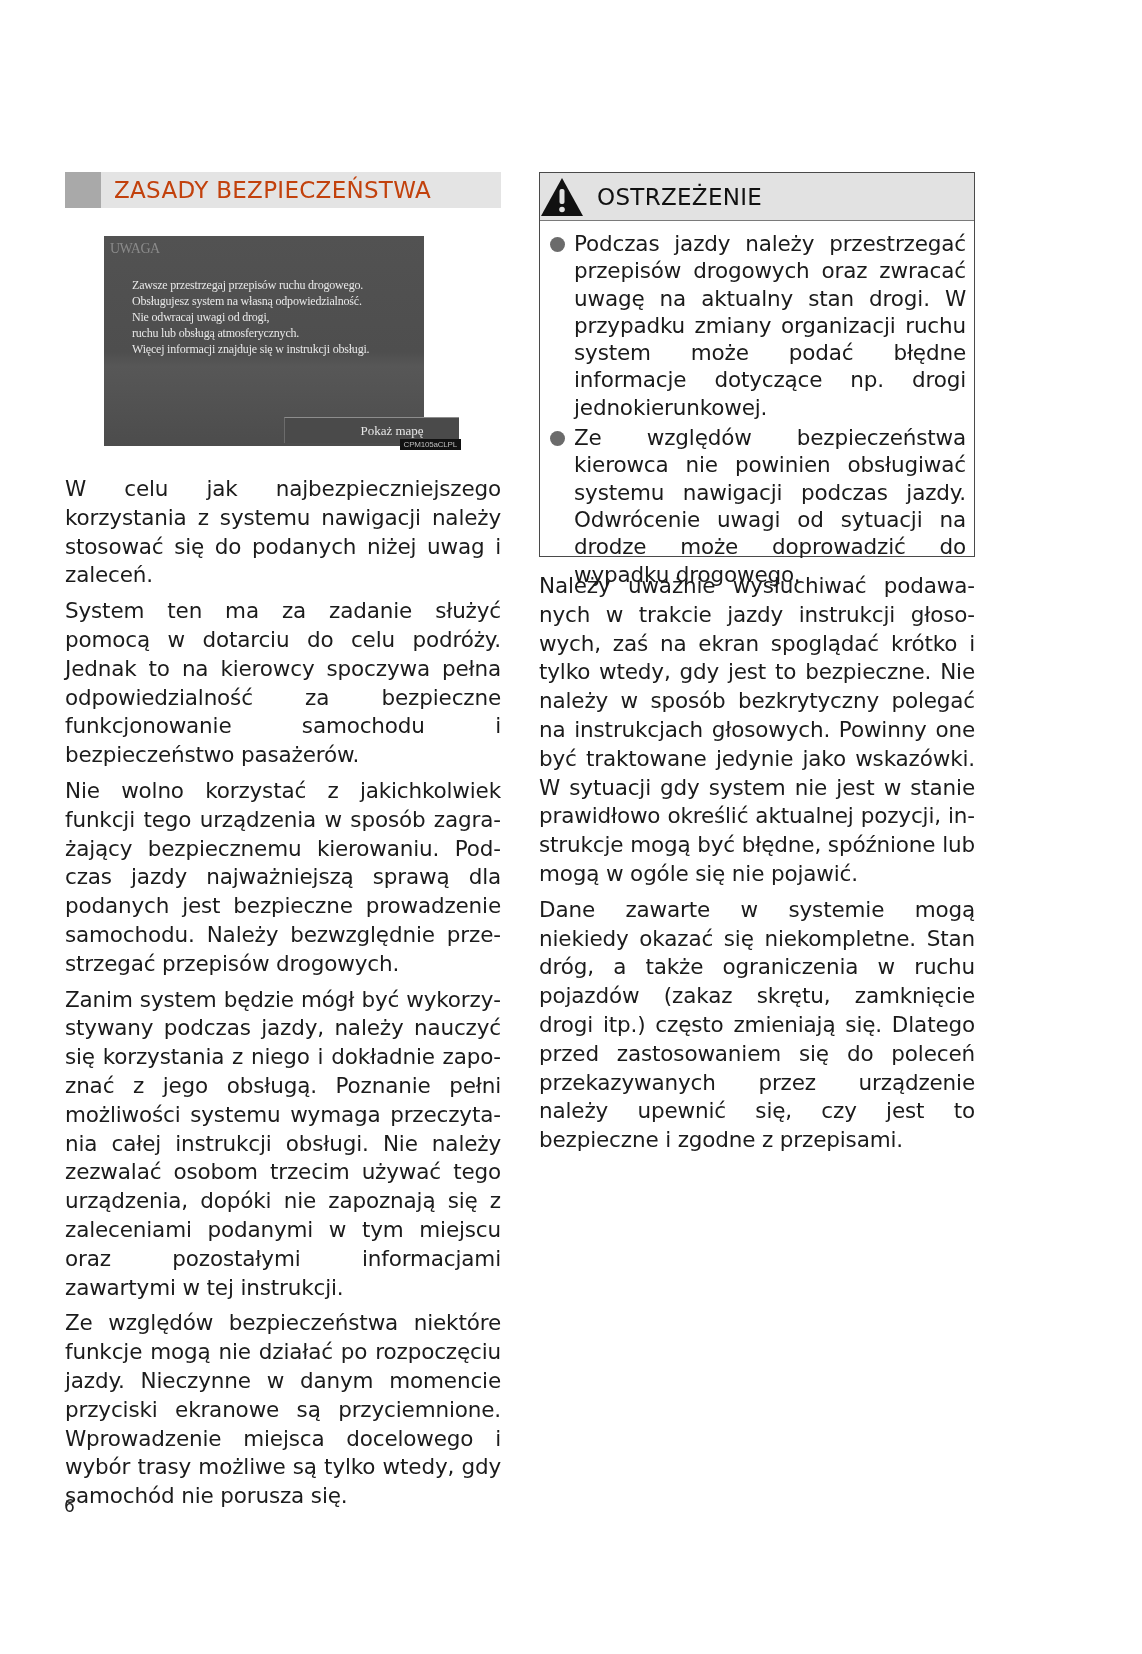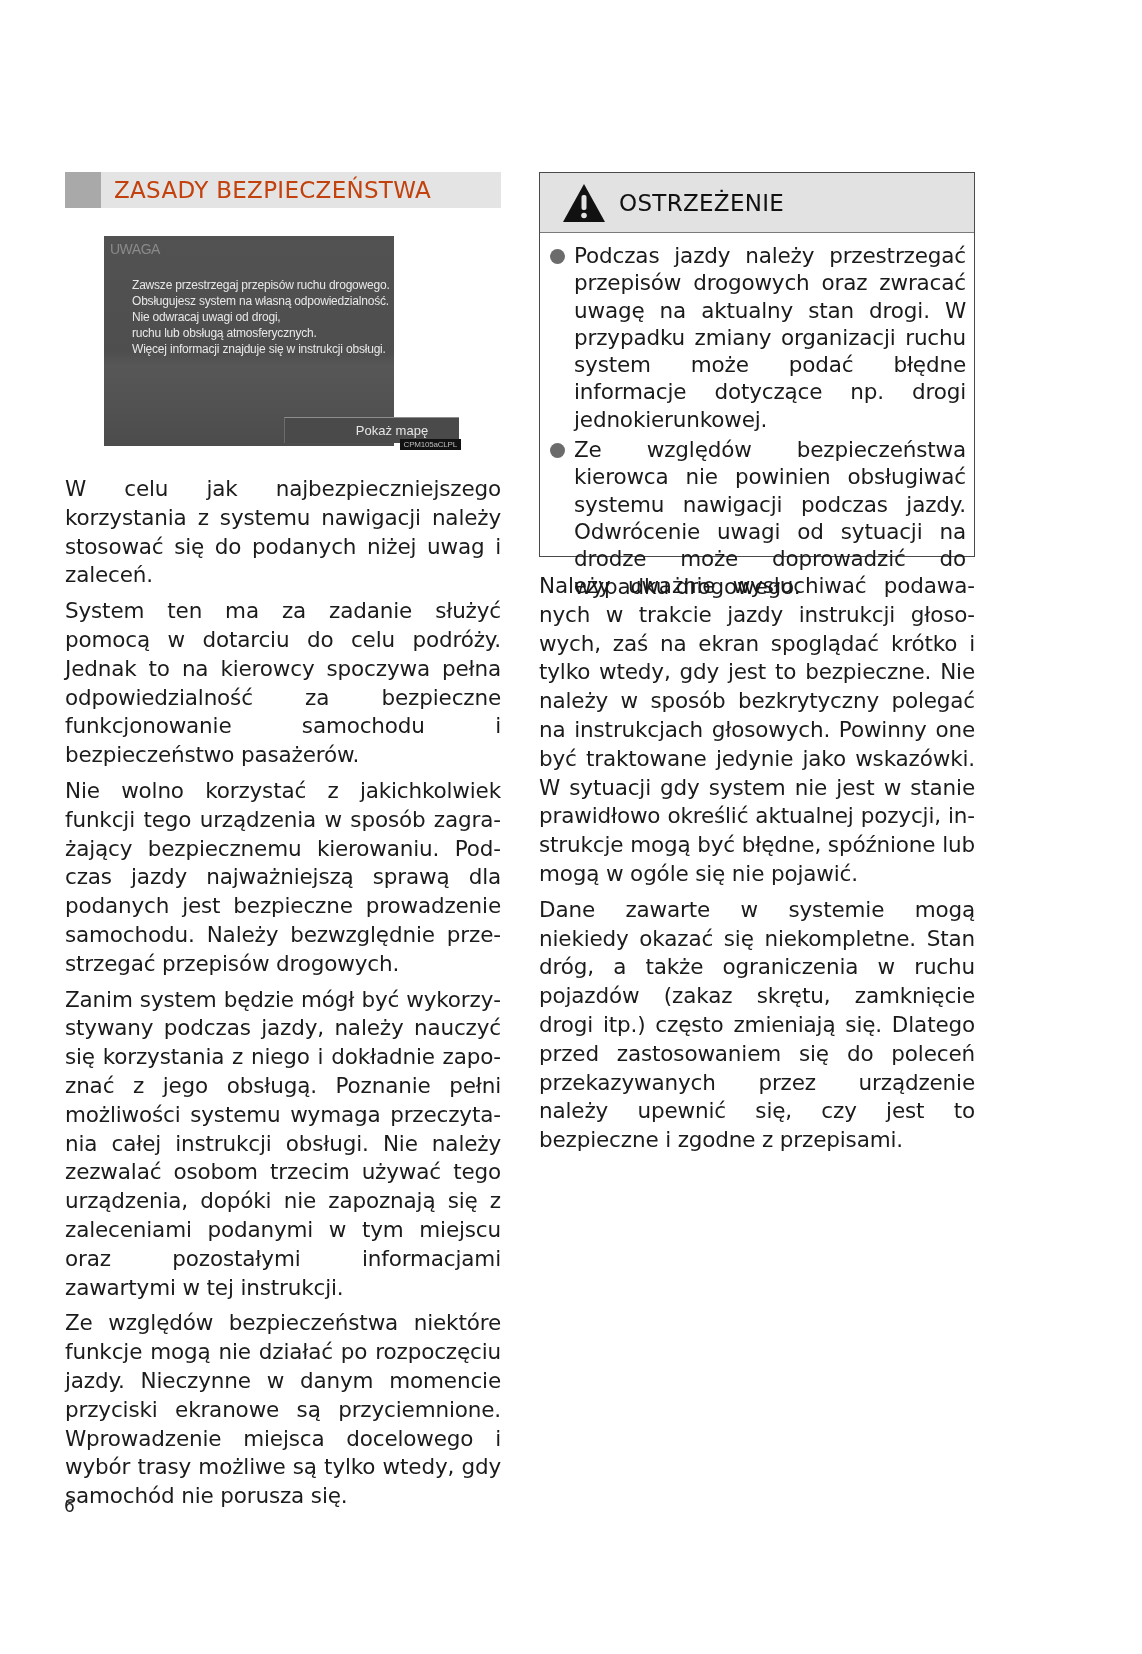--- a/index.html
+++ b/index.html
@@ -31,26 +31,26 @@
       line-height: 36px;
     }
 
     .screen-figure {
       position: relative;
       margin: 28px 0 0 39px;
       width: 357px;
       height: 223px;
     }
     .screen {
-      width: 290px;
+      width: 320px;
       height: 210px;
       background: linear-gradient(180deg, #525252 0%, #4e4e4e 55%, #575757 62%, #4c4c4c 100%);
       position: relative;
       color: #e6e6e6;
-      font-family: Liberation Sans, sans-serif;
+      font-family: Liberation Serif, serif;
     }
     .screen .screen-title {
       position: absolute; left: 6px; top: 5px;
       font-size: 14px; color: #8a8a8a; letter-spacing: -0.5px;
     }
     .screen .screen-lines {
       position: absolute; left: 28px; top: 41px;
       font-size: 12px; line-height: 16px; color: #e8e8e8;
       letter-spacing: -0.2px;
     }
@@ -84,26 +84,25 @@
       letter-spacing: -0.15px;
     }
     .left-paras { margin-top: 16px; }
 
     .warning-box {
       border: 1.5px solid #4a4a4a;
       width: 436px;
       height: 385px;
     }
     .warning-header {
-      height: 60px;
+      height: 48px;
       background: #e2e2e2;
       border-bottom: 1.5px solid #7a7a7a;
       display: flex;
       align-items: center;
-      padding-left: 22px;
     }
     .warning-header svg { width: 44px; height: 40px; margin-right: 13px; }
     .warning-header .title { font-size: 23px; color: #111; letter-spacing: 0.3px; }
     .warning-list { list-style: none; padding: 9px 8px 0 8px; }
     .warning-list li {
       position: relative;
       padding-left: 26px;
       font-size: 21.5px;
       line-height: 27.3px;
       text-align: justify;

